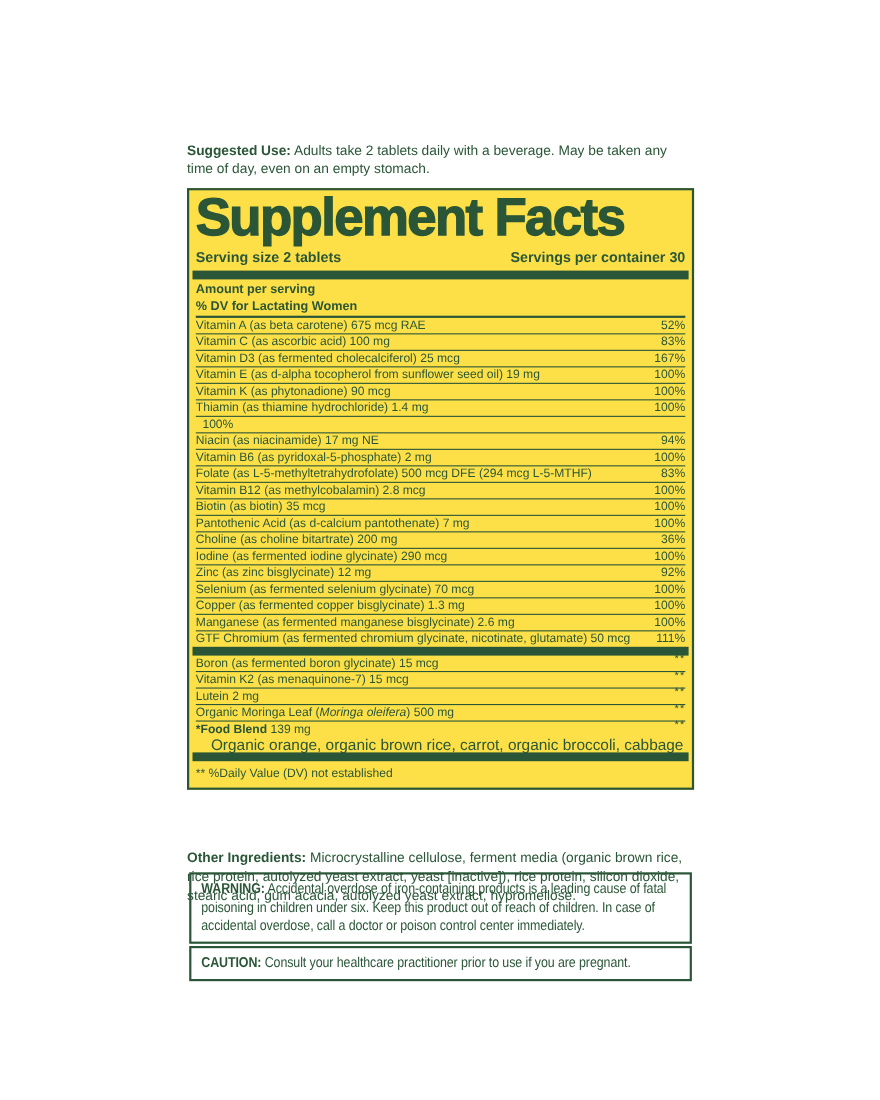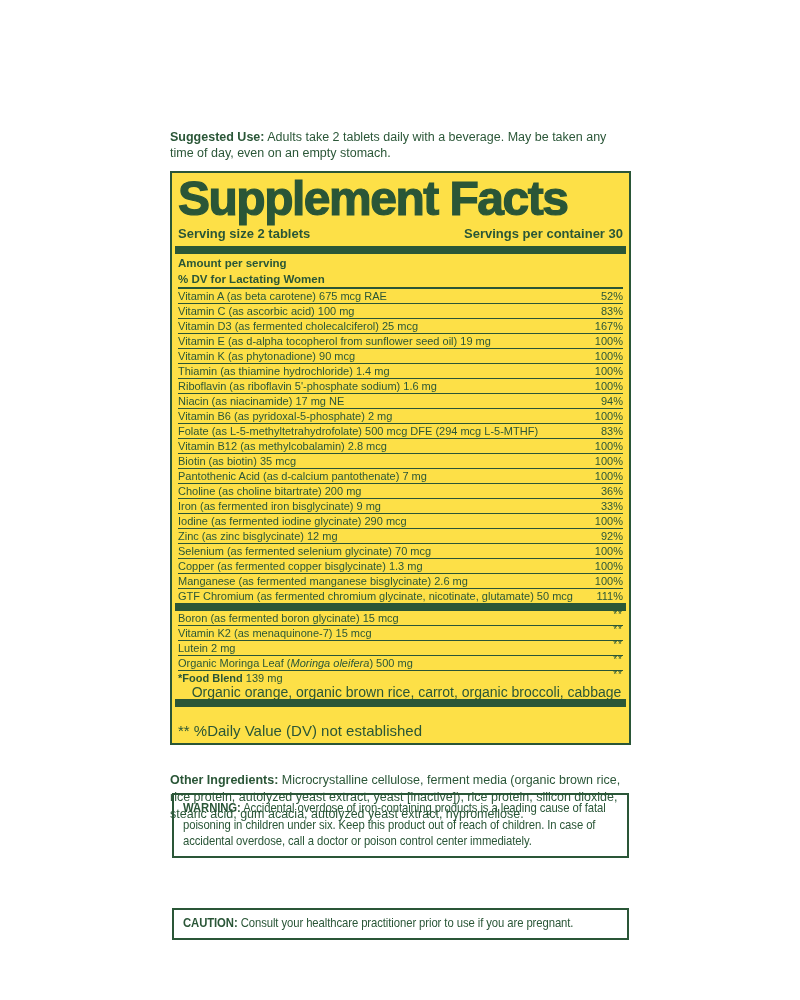--- a/index.html
+++ b/index.html
@@ -26,29 +26,29 @@
     font-weight: bold; font-size: 11.5px; line-height: 16px;
     border-bottom: 2px solid var(--g); padding-top: 1px; flex-direction: column; }
   .rows { }
   .row { display: flex; justify-content: space-between; align-items: flex-end;
     font-size: 11px; line-height: 14px; }
   .row + .row { border-top: 1px solid var(--g); }
   .row-name { white-space: nowrap; }
   .row-dv { white-space: nowrap; padding-left: 6px; }
   .row-dv.nd { font-size: 10px; position: relative; top: -3px; letter-spacing: 1px; }
   .subrow { font-size: 14px; line-height: 14px; padding-left: 12px; white-space: nowrap; text-align: center; }
-  .footnote { font-size: 15px; line-height: 15px; padding: 4px 0 5px; margin-top: 12px; }
+  .footnote { font-size: 11px; line-height: 15px; padding: 4px 0 5px; }
   
   .other { position: absolute; top: 772px; left: 170px; width: 464px;
     font-size: 12.5px; line-height: 17px; }
   
   .notice { position: absolute; left: 172px; width: 457px;
     border: 2px solid var(--g); padding: 5px 9px 6px; overflow: hidden; }
   .warning-box { top: 793px; }
-  .caution-box { top: 860px; margin-top: 48px; }
+  .caution-box { top: 860px; }
   .cond { width: 115%; transform: scaleX(0.87); transform-origin: 0 0;
     font-size: 13px; line-height: 16.5px; letter-spacing: -0.1px; }
   b { font-weight: bold; }
   i { font-style: italic; }
 </style>
 </head>
 <body>
 
 <div class="page">
 
@@ -88,21 +88,20 @@
         </div>
         <div class="row">
           <span class="row-name">Vitamin K (as phytonadione) 90 mcg</span>
           <span class="row-dv">100%</span>
         </div>
         <div class="row">
           <span class="row-name">Thiamin (as thiamine hydrochloride) 1.4 mg</span>
           <span class="row-dv">100%</span>
         </div>
         <div class="row">
-          <span class="row-name">Riboflavin (as riboflavin 5'-phosphate sodium) 1.6 mg</span>
           <span class="row-dv">100%</span>
         </div>
         <div class="row">
           <span class="row-name">Niacin (as niacinamide) 17 mg NE</span>
           <span class="row-dv">94%</span>
         </div>
         <div class="row">
           <span class="row-name">Vitamin B6 (as pyridoxal-5-phosphate) 2 mg</span>
           <span class="row-dv">100%</span>
         </div>
@@ -118,24 +117,20 @@
           <span class="row-name">Biotin (as biotin) 35 mcg</span>
           <span class="row-dv">100%</span>
         </div>
         <div class="row">
           <span class="row-name">Pantothenic Acid (as d-calcium pantothenate) 7 mg</span>
           <span class="row-dv">100%</span>
         </div>
         <div class="row">
           <span class="row-name">Choline (as choline bitartrate) 200 mg</span>
           <span class="row-dv">36%</span>
-        </div>
-        <div class="row">
-          <span class="row-name">Iron (as fermented iron bisglycinate) 9 mg</span>
-          <span class="row-dv">33%</span>
         </div>
         <div class="row">
           <span class="row-name">Iodine (as fermented iodine glycinate) 290 mcg</span>
           <span class="row-dv">100%</span>
         </div>
         <div class="row">
           <span class="row-name">Zinc (as zinc bisglycinate) 12 mg</span>
           <span class="row-dv">92%</span>
         </div>
         <div class="row">

